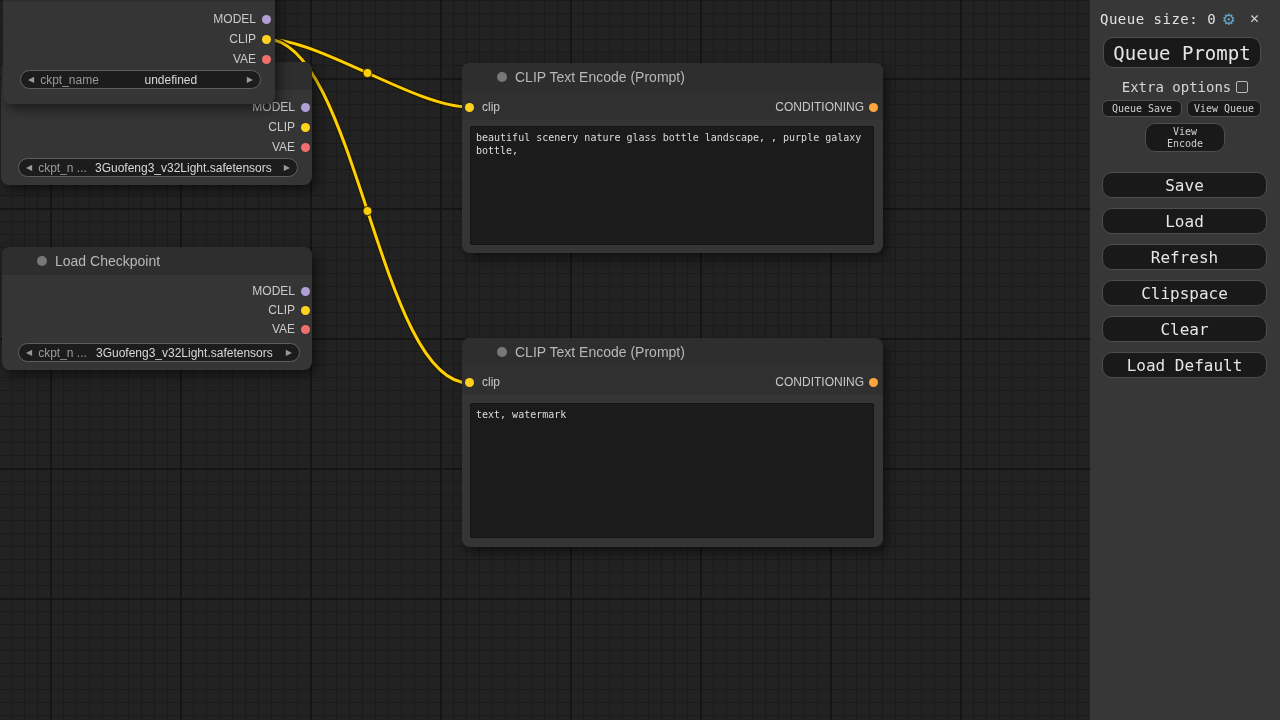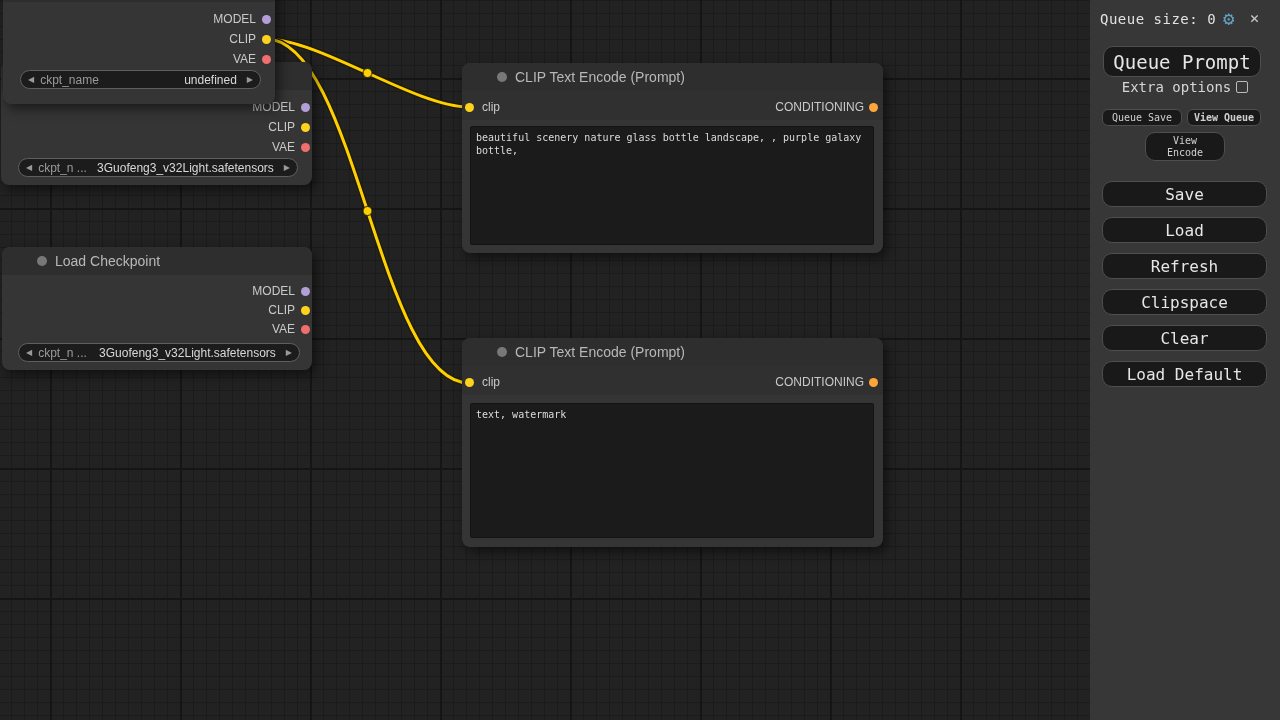--- a/index.html
+++ b/index.html
@@ -39,21 +39,21 @@
   .dot.vae   { background:#f06e6e; }
   .dot.cond  { background:#ffa53c; }
   .out-label { position:absolute; height:18px; line-height:18px; }
 
   .widget {
     position:absolute; height:19px; background:#1c1c1c; border:1px solid #5f5f5f;
     border-radius:10px; display:flex; align-items:center; font-size:12px; padding:0 7px;
   }
   .warrow { font-size:8px; color:#999; flex:none; line-height:19px; }
   .wname { color:#9a9a9a; margin-left:6px; white-space:nowrap; }
-  .wvalue { flex:1; text-align:right; color:#d9d9d9; margin:0 10px 0 6px; white-space:nowrap; overflow:hidden; }
+  .wvalue { flex:1; text-align:center; color:#d9d9d9; margin:0 10px 0 6px; white-space:nowrap; overflow:hidden; }
 
   .slot-band { position:absolute; left:0; right:0; top:28px; height:29px; background:#303030; }
 
   textarea.prompt {
     position:absolute; background:#1b1b1b; border:1px solid #141414; border-radius:2px;
     color:#dcdcdc; font-family:"DejaVu Sans Mono", monospace; font-size:10px; line-height:13px;
     padding:4px 5px; resize:none; outline:none; overflow:hidden;
   }
 
   
@@ -61,30 +61,30 @@
     position:absolute; left:1090px; top:0; width:190px; height:720px; background:#373737;
     font-family:"DejaVu Sans Mono", monospace; color:#dcdcdc; z-index:10;
   }
   .queue-row { position:absolute; left:10px; top:11px; font-size:14px; color:#e2e2e2; letter-spacing:0.5px; }
   .gear { position:absolute; left:133px; top:7px; font-size:19px; color:#64a0c3; cursor:pointer; }
   .close-x { position:absolute; left:160px; top:9px; font-size:15px; font-weight:bold; color:#cccccc; cursor:pointer; }
 
   .sbtn {
     position:absolute; background:#191919; border:1px solid #4e4e4e; border-radius:10px;
     color:#e6e6e6; display:flex; align-items:center; justify-content:center;
-    font-family:"DejaVu Sans Mono", monospace; cursor:pointer;margin-top:9px;
+    font-family:"DejaVu Sans Mono", monospace; cursor:pointer;
   }
   .btn-queue-prompt { left:13px; top:37px; width:158px; height:31px; font-size:19px; }
   .extra-row { position:absolute; left:0; top:78px; width:190px; height:18px; display:flex; align-items:center; justify-content:center; gap:5px; font-size:14px; color:#d6d6d6; }
   .extra-row input {
     appearance:none; -webkit-appearance:none; width:12px; height:12px; border:1px solid #bbb;
     border-radius:2px; background:transparent; cursor:pointer;
   }
   .btn-queue-front { left:12px; top:100px; width:80px; height:17px; font-size:10px; border-radius:6px; color:#cfcfcf; }
-  .btn-view-queue  { left:97px; top:100px; width:74px; height:17px; font-size:10px; border-radius:6px; color:#cfcfcf;font-weight:bold; }
+  .btn-view-queue  { left:97px; top:100px; width:74px; height:17px; font-size:10px; border-radius:6px; color:#cfcfcf; }
   .btn-view-history{ left:55px; top:123px; width:80px; height:29px; font-size:10px; line-height:12px; text-align:center; flex-direction:column; color:#cfcfcf; }
   .bigbtn { left:12px; width:165px; height:26px; font-size:16px; }
 </style>
 </head>
 <body>
 
 <div class="canvas">
 
   <svg class="wires" width="1090" height="720">
     <path d="M 266 39 C 320 39, 415 107, 469 107" stroke="#201a00" stroke-width="5.5" fill="none"></path>

